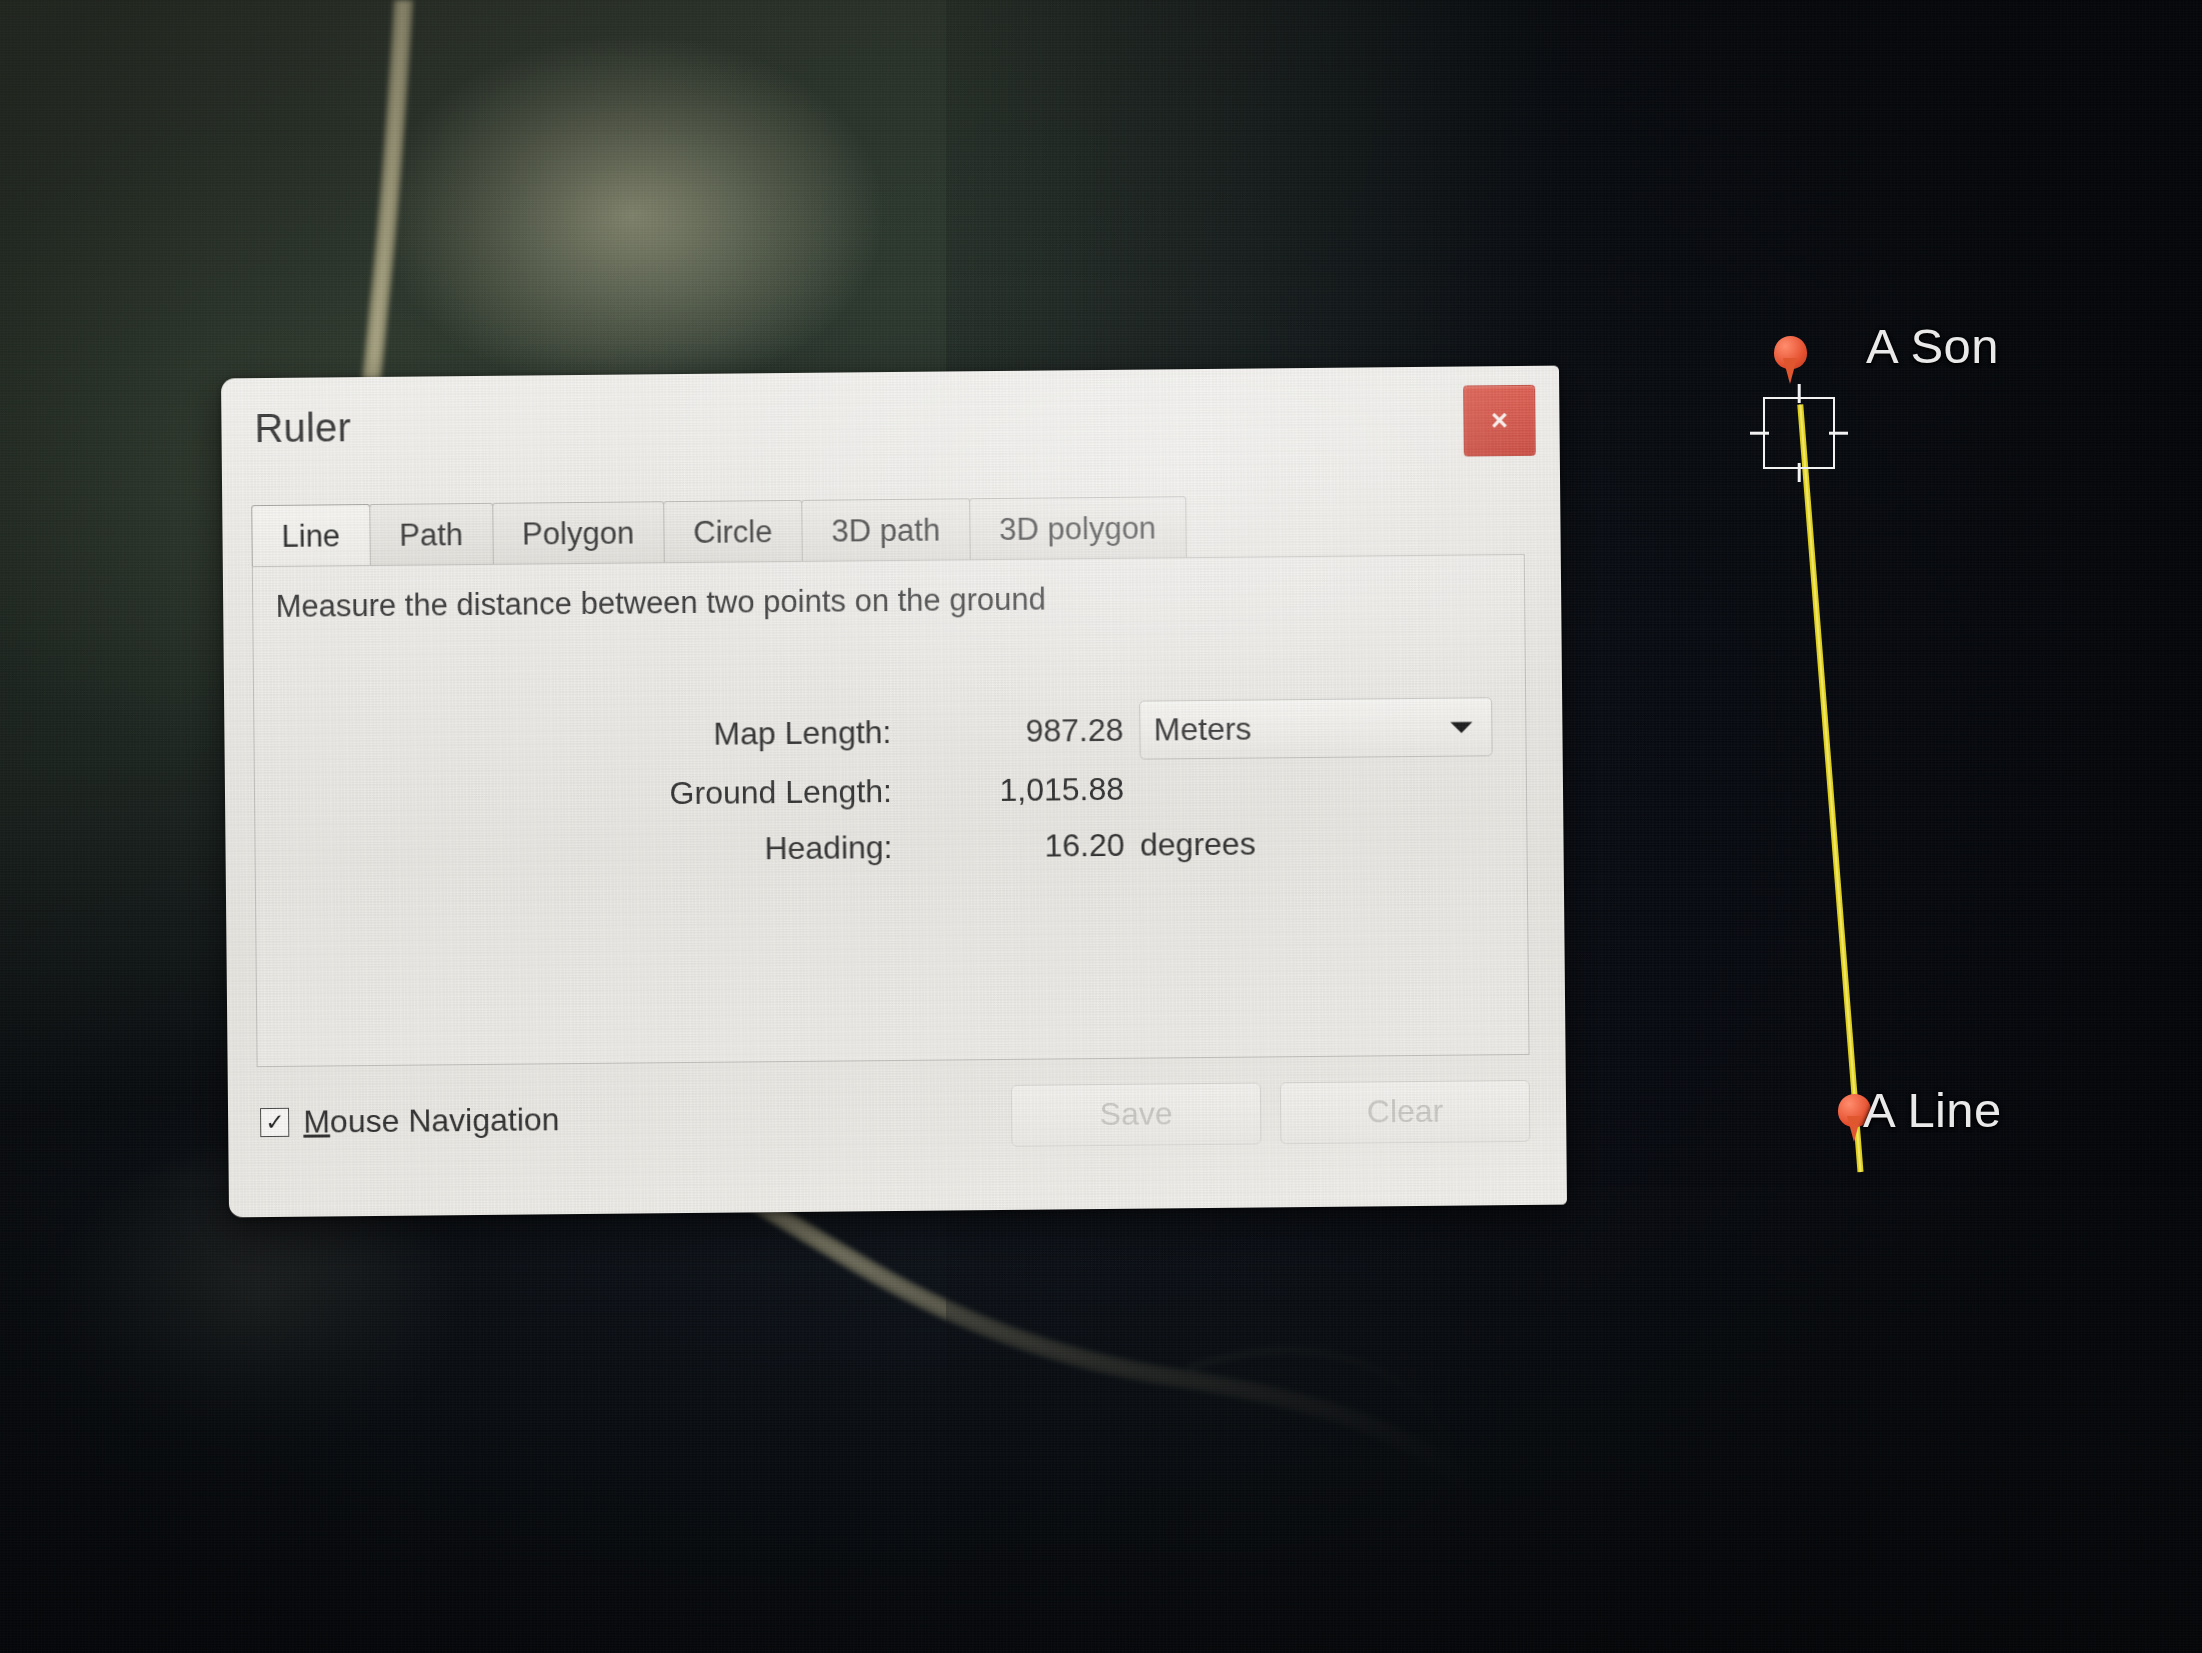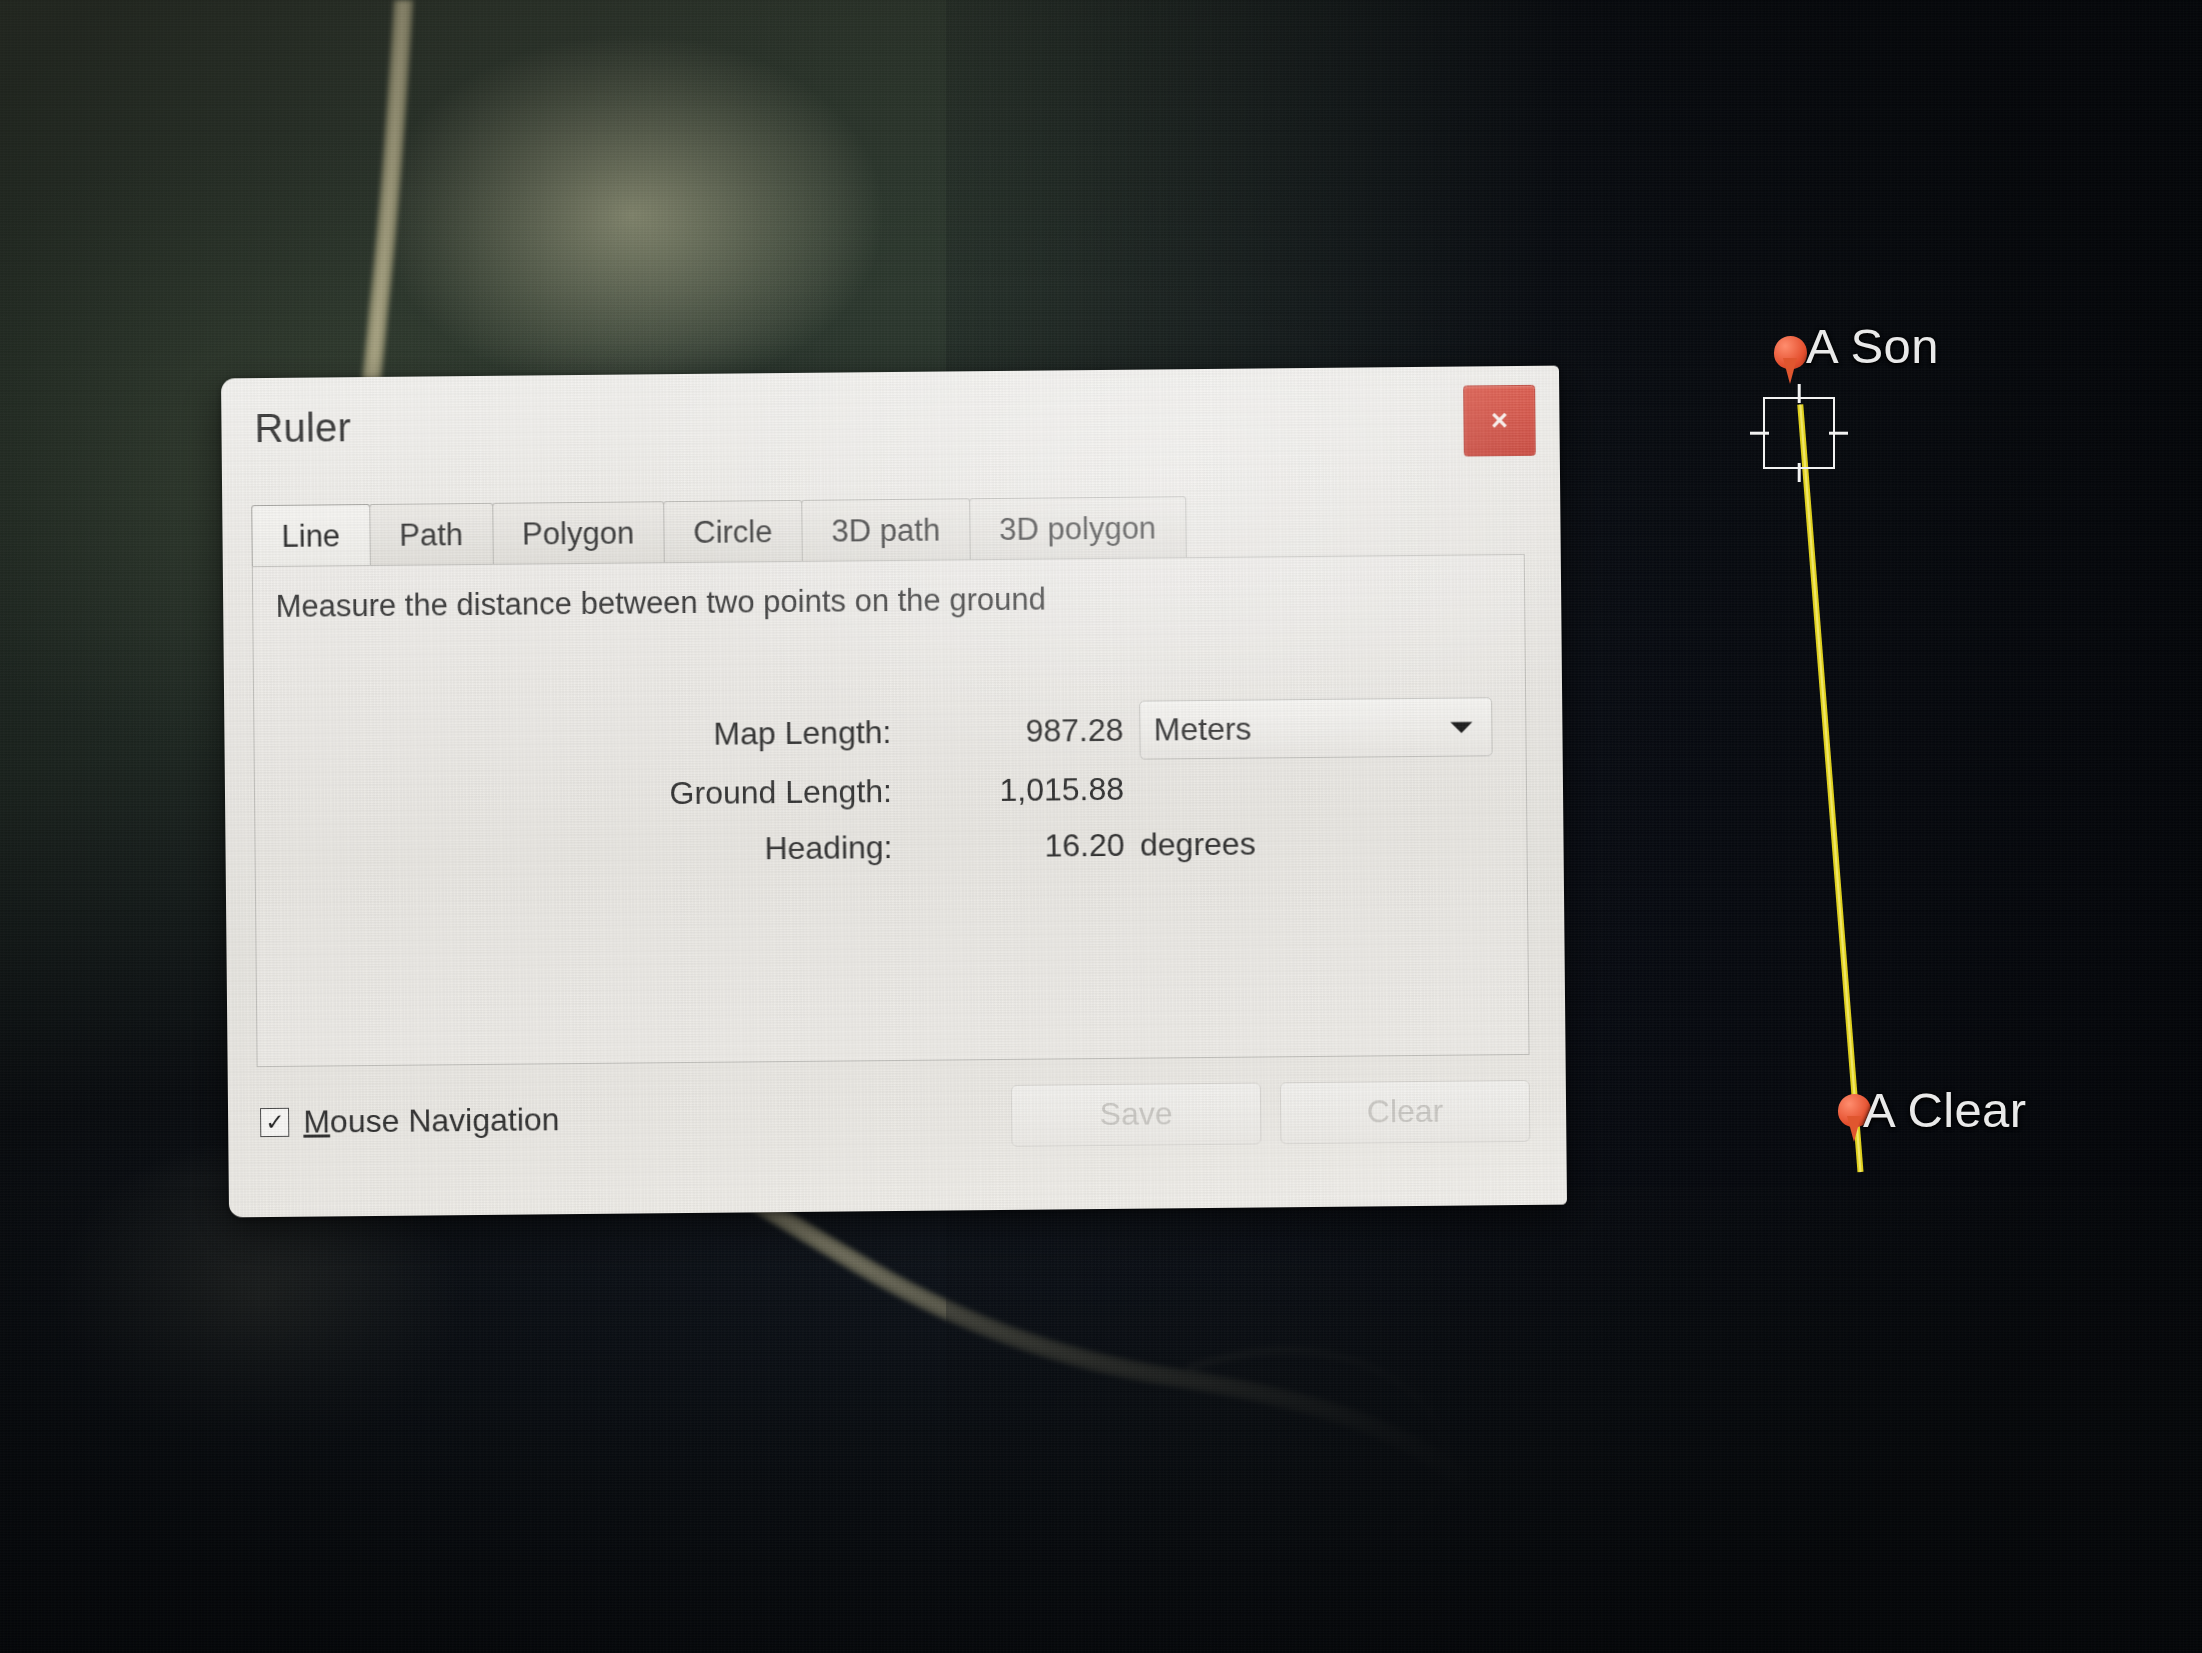--- a/index.html
+++ b/index.html
@@ -317,27 +317,27 @@
   <div class="sel-box" style="left:1763px; top:397px;">
     <span class="tick t-top"></span>
     <span class="tick t-bot"></span>
     <span class="tick t-left"></span>
     <span class="tick t-right"></span>
   </div>
   <div class="pin" style="left:1771px; top:336px;">
     <span class="head"></span>
     <span class="tip"></span>
   </div>
-  <div class="map-label" style="left:1806px; top:318px;">A Son</div>
+  <div class="map-label" style="left:1866px; top:318px;">A Son</div>
 
   <div class="pin" style="left:1835px; top:1094px;">
     <span class="head"></span>
     <span class="tip"></span>
   </div>
-  <div class="map-label" style="left:1863px; top:1082px;">A Clear</div>
+  <div class="map-label" style="left:1863px; top:1082px;">A Line</div>
 </div>
 
 <div id="ruler-dialog">
 
   <div id="dlg-title">Ruler</div>
 
   <div id="close-button">
     <span class="x">×</span>
   </div>
 

